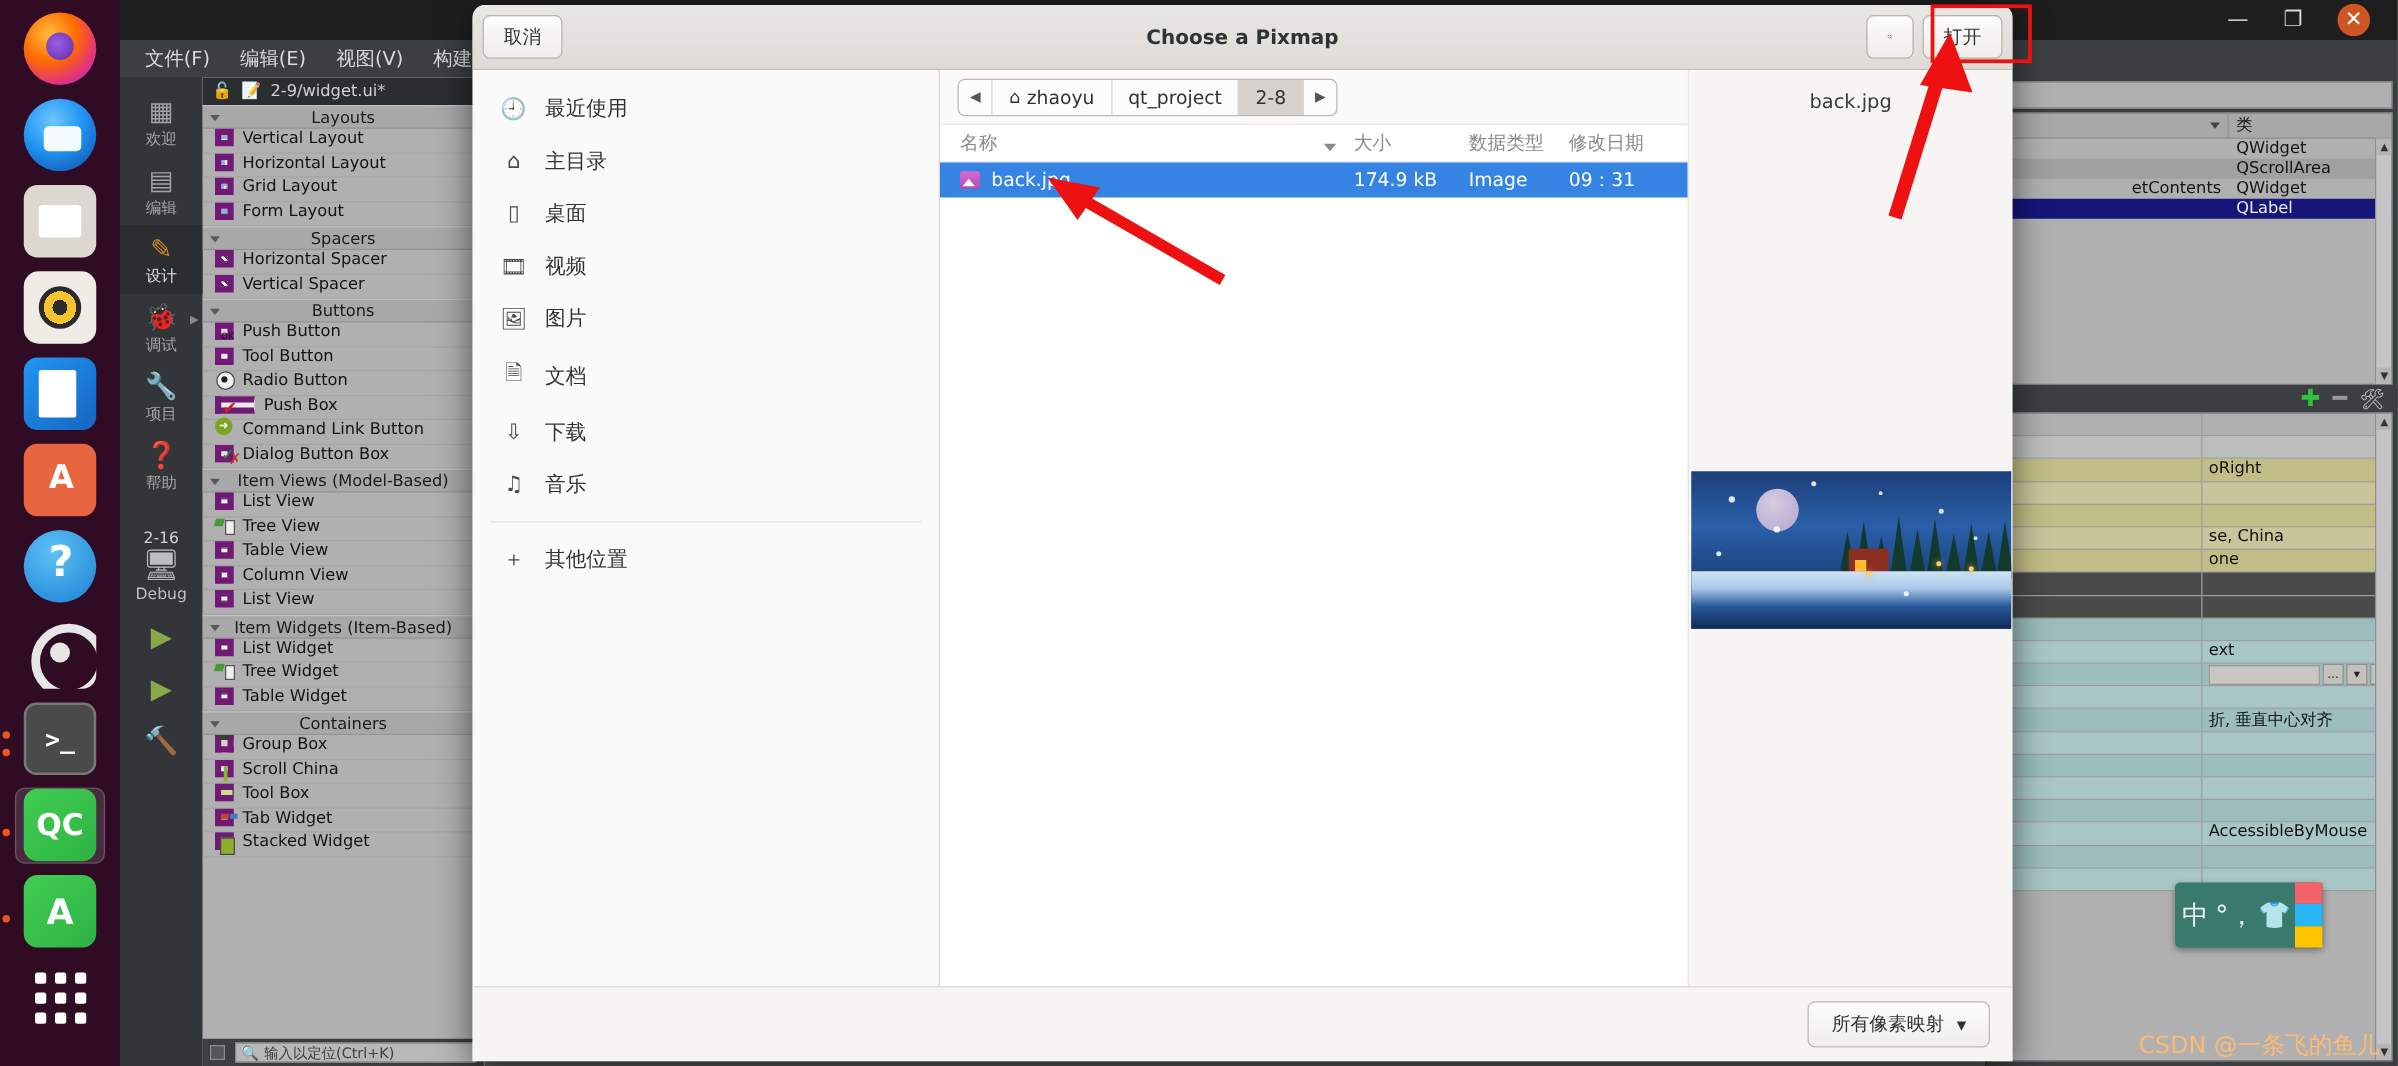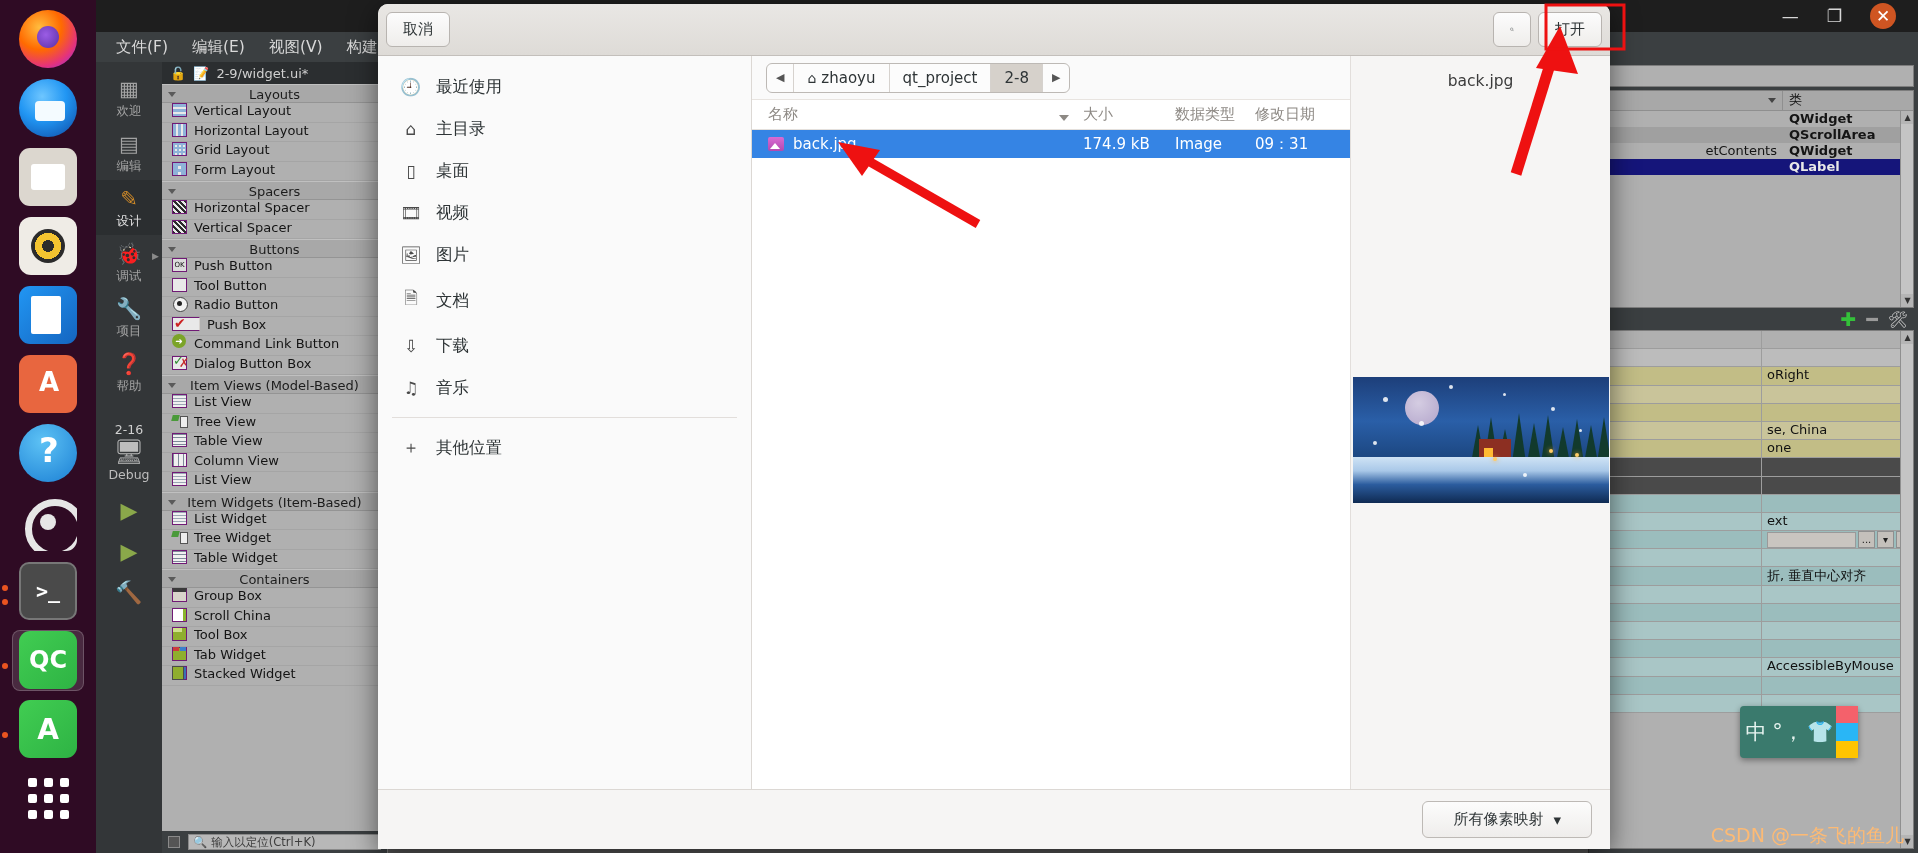--- a/index.html
+++ b/index.html
@@ -93,21 +93,21 @@
   .wb-filter { height:22px; background:#c2c2c2; color:#5c5c5c; font-size:12.5px;
      padding:3px 6px; border-bottom:1px solid #9a9a9a;}
   .wb-list { flex:1; overflow:hidden; }
   .wb-cat { background:#a8a8a8; font-size:13px; color:#1c1c1c; text-align:center;
      height:19px; line-height:19px; position:relative; border-bottom:1px solid #949494;
      border-top:1px solid #c0c0c0;}
   .wb-cat .tri { position:absolute; left:6px; top:7px; width:0;height:0;
      border-left:4.5px solid transparent;border-right:4.5px solid transparent;border-top:5px solid #5a5a5a;}
   .wb-item { height:19.5px; display:flex; gap:7px; padding-left:10px;
      font-size:13px; color:#141414; border-bottom:1px solid #a5a5a5; }
-  .wi { width:15px;height:14px;flex:0 0 15px; position:relative; border:1px solid #701a75; background:#e9e9e9;}
+  .wi { width:15px;height:14px;flex:0 0 15px; position:relative; border:5px solid #701a75; background:#e9e9e9;}
   .wi.vl { background: repeating-linear-gradient(#8fb3d9 0 3px, #e9e9e9 3px 5px); }
   .wi.hl { background: repeating-linear-gradient(90deg,#8fb3d9 0 3px, #e9e9e9 3px 5px); }
   .wi.gl { background:
       repeating-linear-gradient(#8fb3d9 0 2px, transparent 2px 4px),
       repeating-linear-gradient(90deg,#8fb3d9 0 2px, transparent 2px 4px), #e9e9e9; }
   .wi.fl { background:
       repeating-linear-gradient(#8fb3d9 0 3px, transparent 3px 6px),
       repeating-linear-gradient(90deg,#8fb3d9 0 5px, transparent 5px 8px), #e9e9e9; }
   .wi.sp { background: repeating-linear-gradient(45deg,#2b2b2b 0 2px,#e9e9e9 2px 4px); }
   .wi.pb { background:#dcdcdc; font-size:7px; text-align:center; line-height:12px; color:#111; }
@@ -153,21 +153,21 @@
   .rp-search { height:22px; margin:3px 4px; background:#b0b0b0; border:1px solid #7d7d7d;}
   .rp-tree { height:218px; background:#b0b0b0; border:1px solid #7d7d7d; margin:0 4px; position:relative; overflow:hidden;}
   .rp-hdr { display:flex; height:20px; background:#a8a8a8; font-size:13px; color:#111;
      border-bottom:1px solid #8f8f8f; }
   .rp-hdr .c1 { flex:1; padding-left:6px; position:relative; border-right:1px solid #8f8f8f;}
   .rp-hdr .c1 .sarr { position:absolute;right:6px;top:7px;width:0;height:0;
      border-left:4px solid transparent;border-right:4px solid transparent;border-top:5px solid #444;}
   .rp-hdr .c2 { width:130px; padding-left:6px; }
   .tr-row { display:flex; height:16px; font-size:13px; color:#141414; }
   .tr-row .c1 { flex:1; padding-left:6px; text-align:right; padding-right:6px; }
-  .tr-row .c2 { width:130px; padding-left:6px;font-weight:bold; }
+  .tr-row .c2 { width:130px; padding-left:6px; }
   .tr-row.alt { background:#a0a0a0; }
   .tr-row.sel { background:#15157a; color:#e8e8e8; }
   .rp-scroll { position:absolute; right:0; top:20px; bottom:0; width:13px; background:#c4c4c4;
       border-left:1px solid #8f8f8f; }
   .rp-scroll .up, .rp-scroll .dn { width:13px;height:13px;background:#b5b5b5; color:#333; font-size:8px;
       text-align:center; line-height:13px; }
   .rp-scroll .dn { position:absolute; bottom:0; }
   .rp-toolrow { height:22px; background:#3b3f41; display:flex; justify-content:flex-end;
      align-items:center; gap:10px; padding-right:10px;}
   .rp-toolrow .t { font-size:16px; color:#c9c9c9; }
@@ -259,21 +259,21 @@
   .pv-house { position:absolute; left:126px; top:62px; width:32px;height:20px;background:#8c2f22;}
   .pv-house::after{content:"";position:absolute;left:5px;top:9px;width:9px;height:9px;background:#ffbb33;}
   .pv-snow { position:absolute; left:0; bottom:0; width:100%; height:46px;
      background: linear-gradient(180deg,#cfe3f5 0%, #a9c8e8 30%, #2b5c9e 60%, #0f2a52 100%);}
   .pv-flake { position:absolute; background:#fff; border-radius:50%; opacity:.85;}
   .pv-glow { position:absolute; width:4px;height:4px;border-radius:50%;background:#ffcc66;box-shadow:0 0 5px #ffaa33;}
 
   .fd-foot { height:60px; background:#f6f5f4; border-top:1px solid #dcd8d4;
      display:flex; align-items:center; justify-content:flex-end; padding-right:18px;}
   .filter-combo { background:linear-gradient(#fcfcfc,#efedeb); border:1px solid #bdb9b5; border-radius:6px;
-     padding:8px 30px; font-size:15px; color:#2e3436; display:flex; align-items:center; gap:10px;}
+     padding:8px 18px; font-size:15px; color:#2e3436; display:flex; align-items:center; gap:10px;}
 
   
   .ime { position:absolute; right:60px; top:706px; width:118px; height:52px;
      background:#3a7a6d; border-radius:4px; display:flex; align-items:center; z-index:30;
      box-shadow:0 2px 6px rgba(0,0,0,.4);}
   .ime .cell { flex:1; text-align:center; color:#e6f3ef; font-size:21px; }
   .ime .flag { width:22px; height:52px; display:flex; flex-direction:column;}
   .ime .flag i { flex:1; display:block; }
 
   
@@ -689,20 +689,21 @@
       <span>🔓</span>
       <span>📝</span>
       <span>2-9/widget.ui*</span>
     </div>
   </div>
 
   <div class="fdlg">
 
     <div class="fd-head">
       <button class="fd-btn">取消</button>
+      <div class="fd-title">Choose a Pixmap</div>
       <div class="fd-right">
         <button class="fd-btn fd-search">
           <svg width="17" height="17" viewBox="0 0 17 17">
             <circle cx="7" cy="7" r="5.2" fill="none" stroke="#2e3436" stroke-width="1.5"></circle>
             <line x1="10.8" y1="10.8" x2="15.5" y2="15.5" stroke="#2e3436" stroke-width="1.6"></line>
           </svg>
         </button>
         <button class="fd-btn fd-open">打开</button>
       </div>
     </div>

